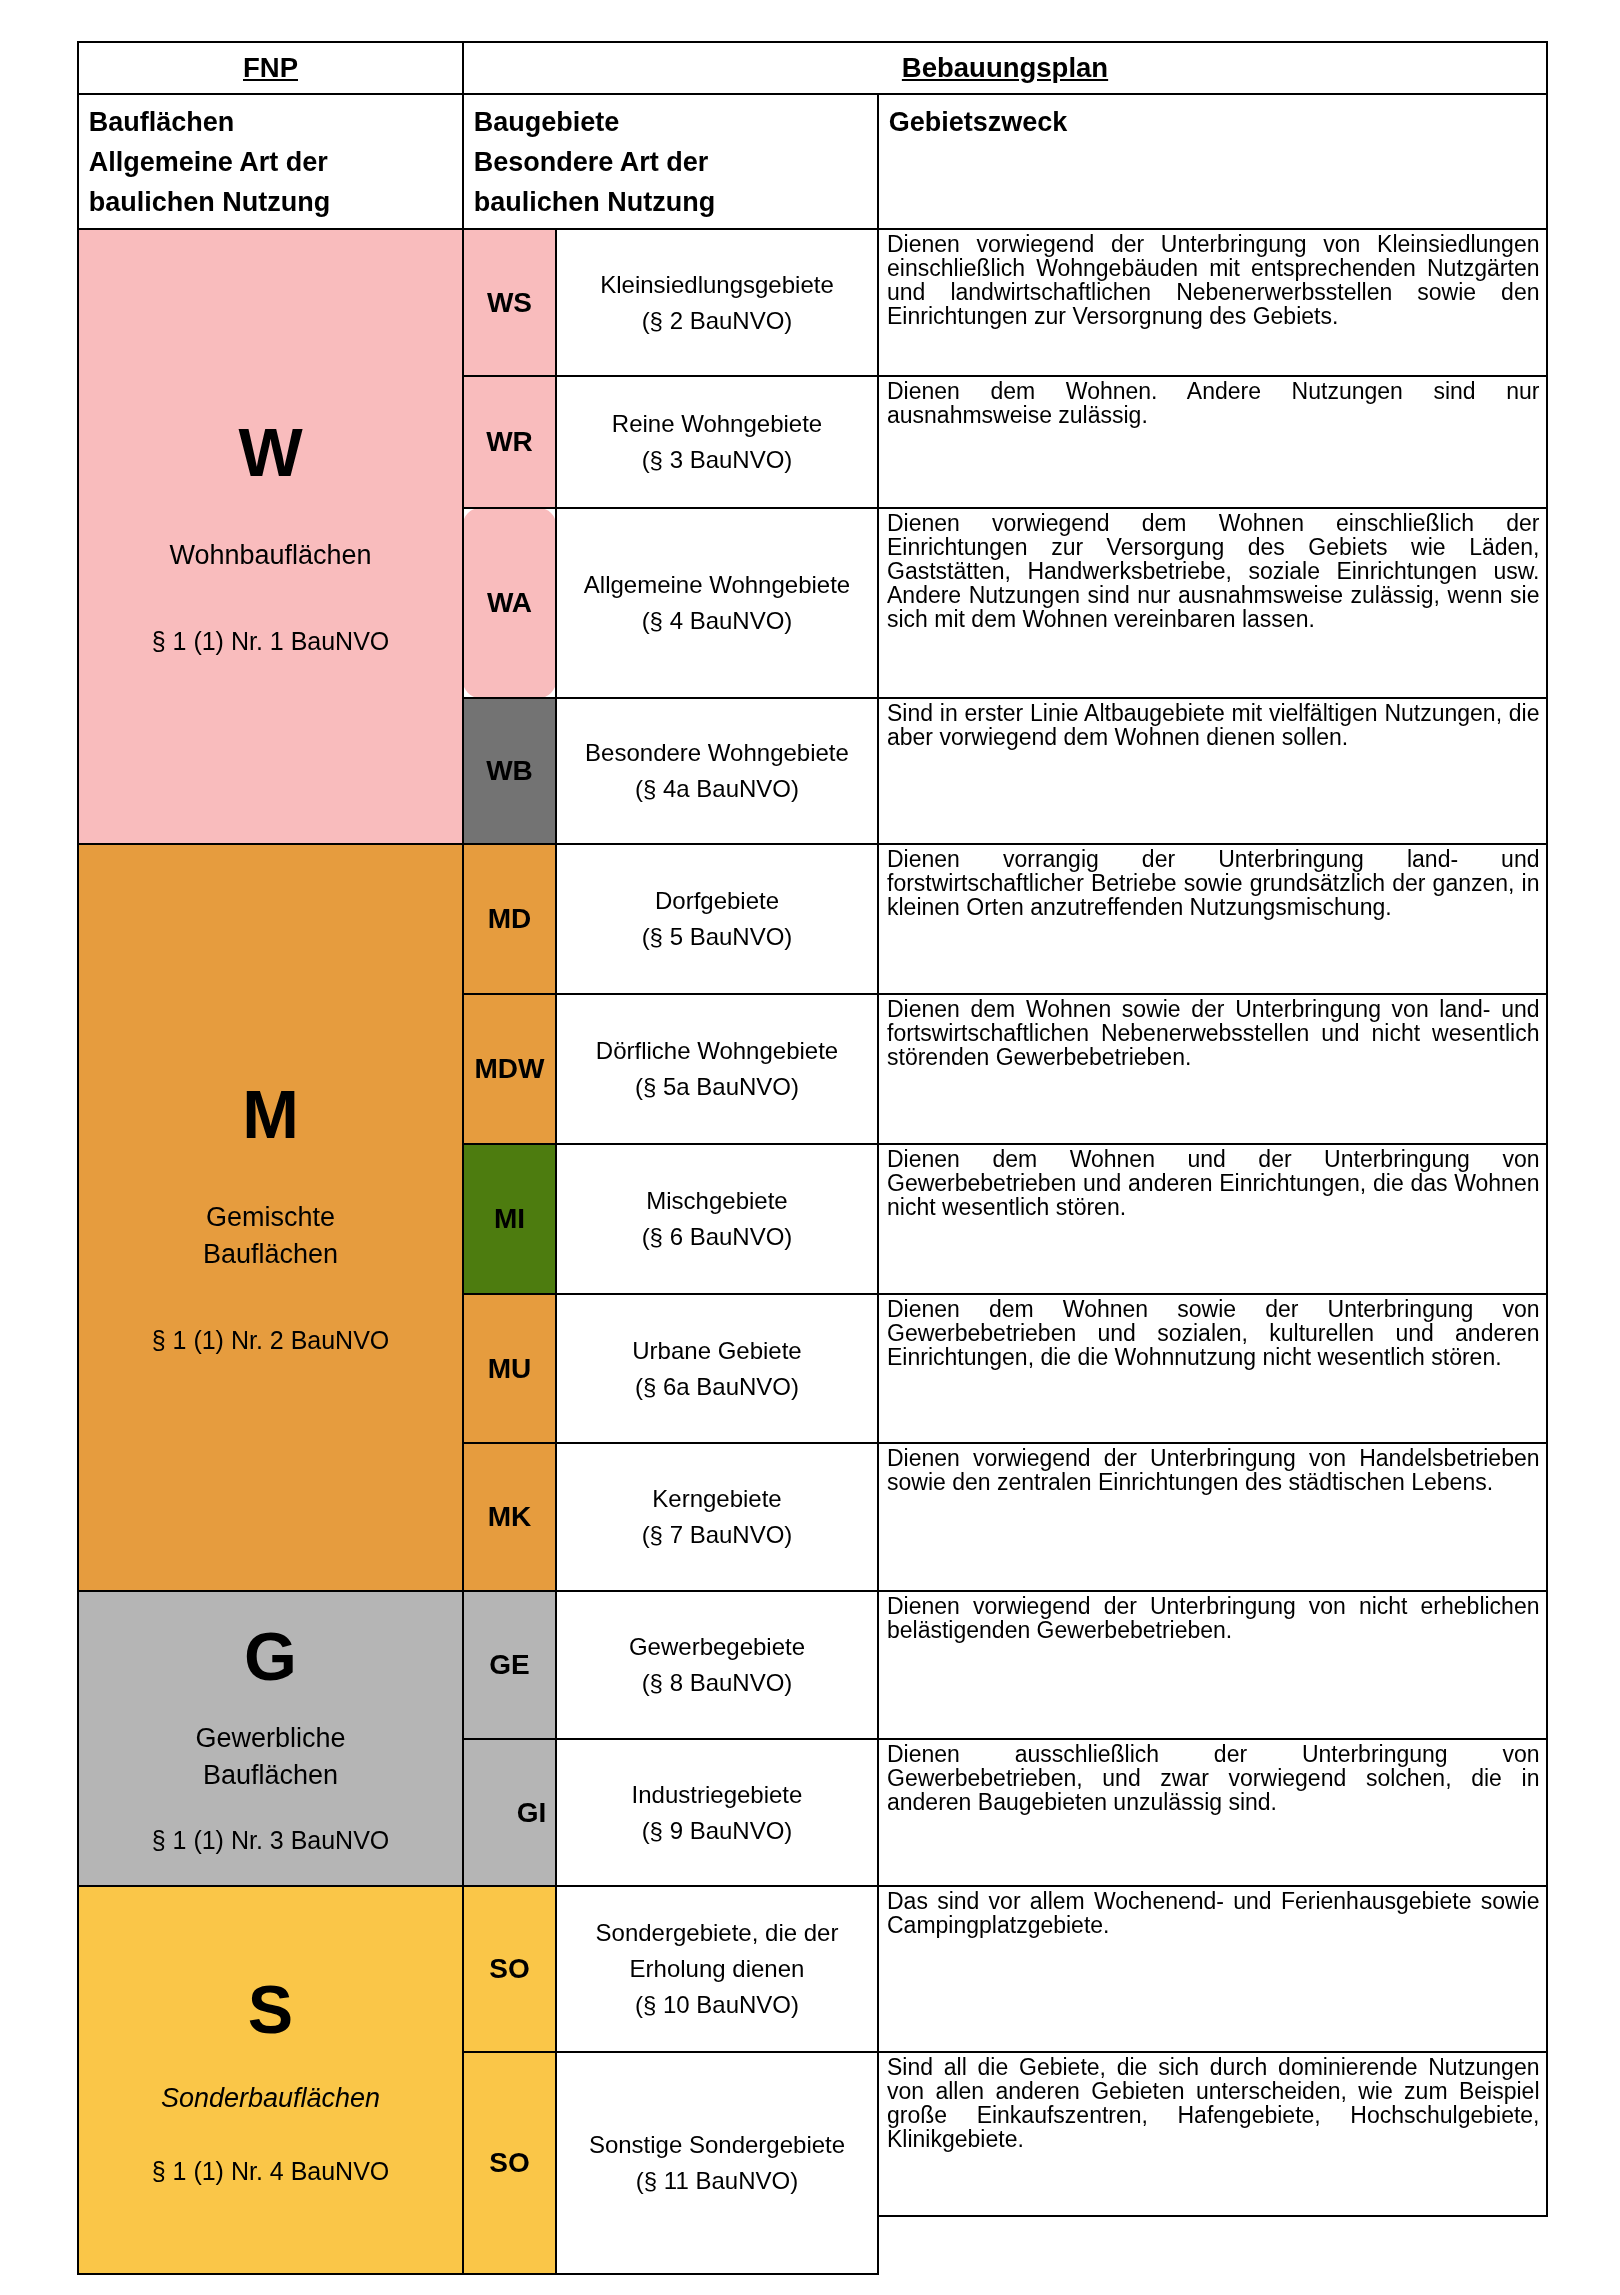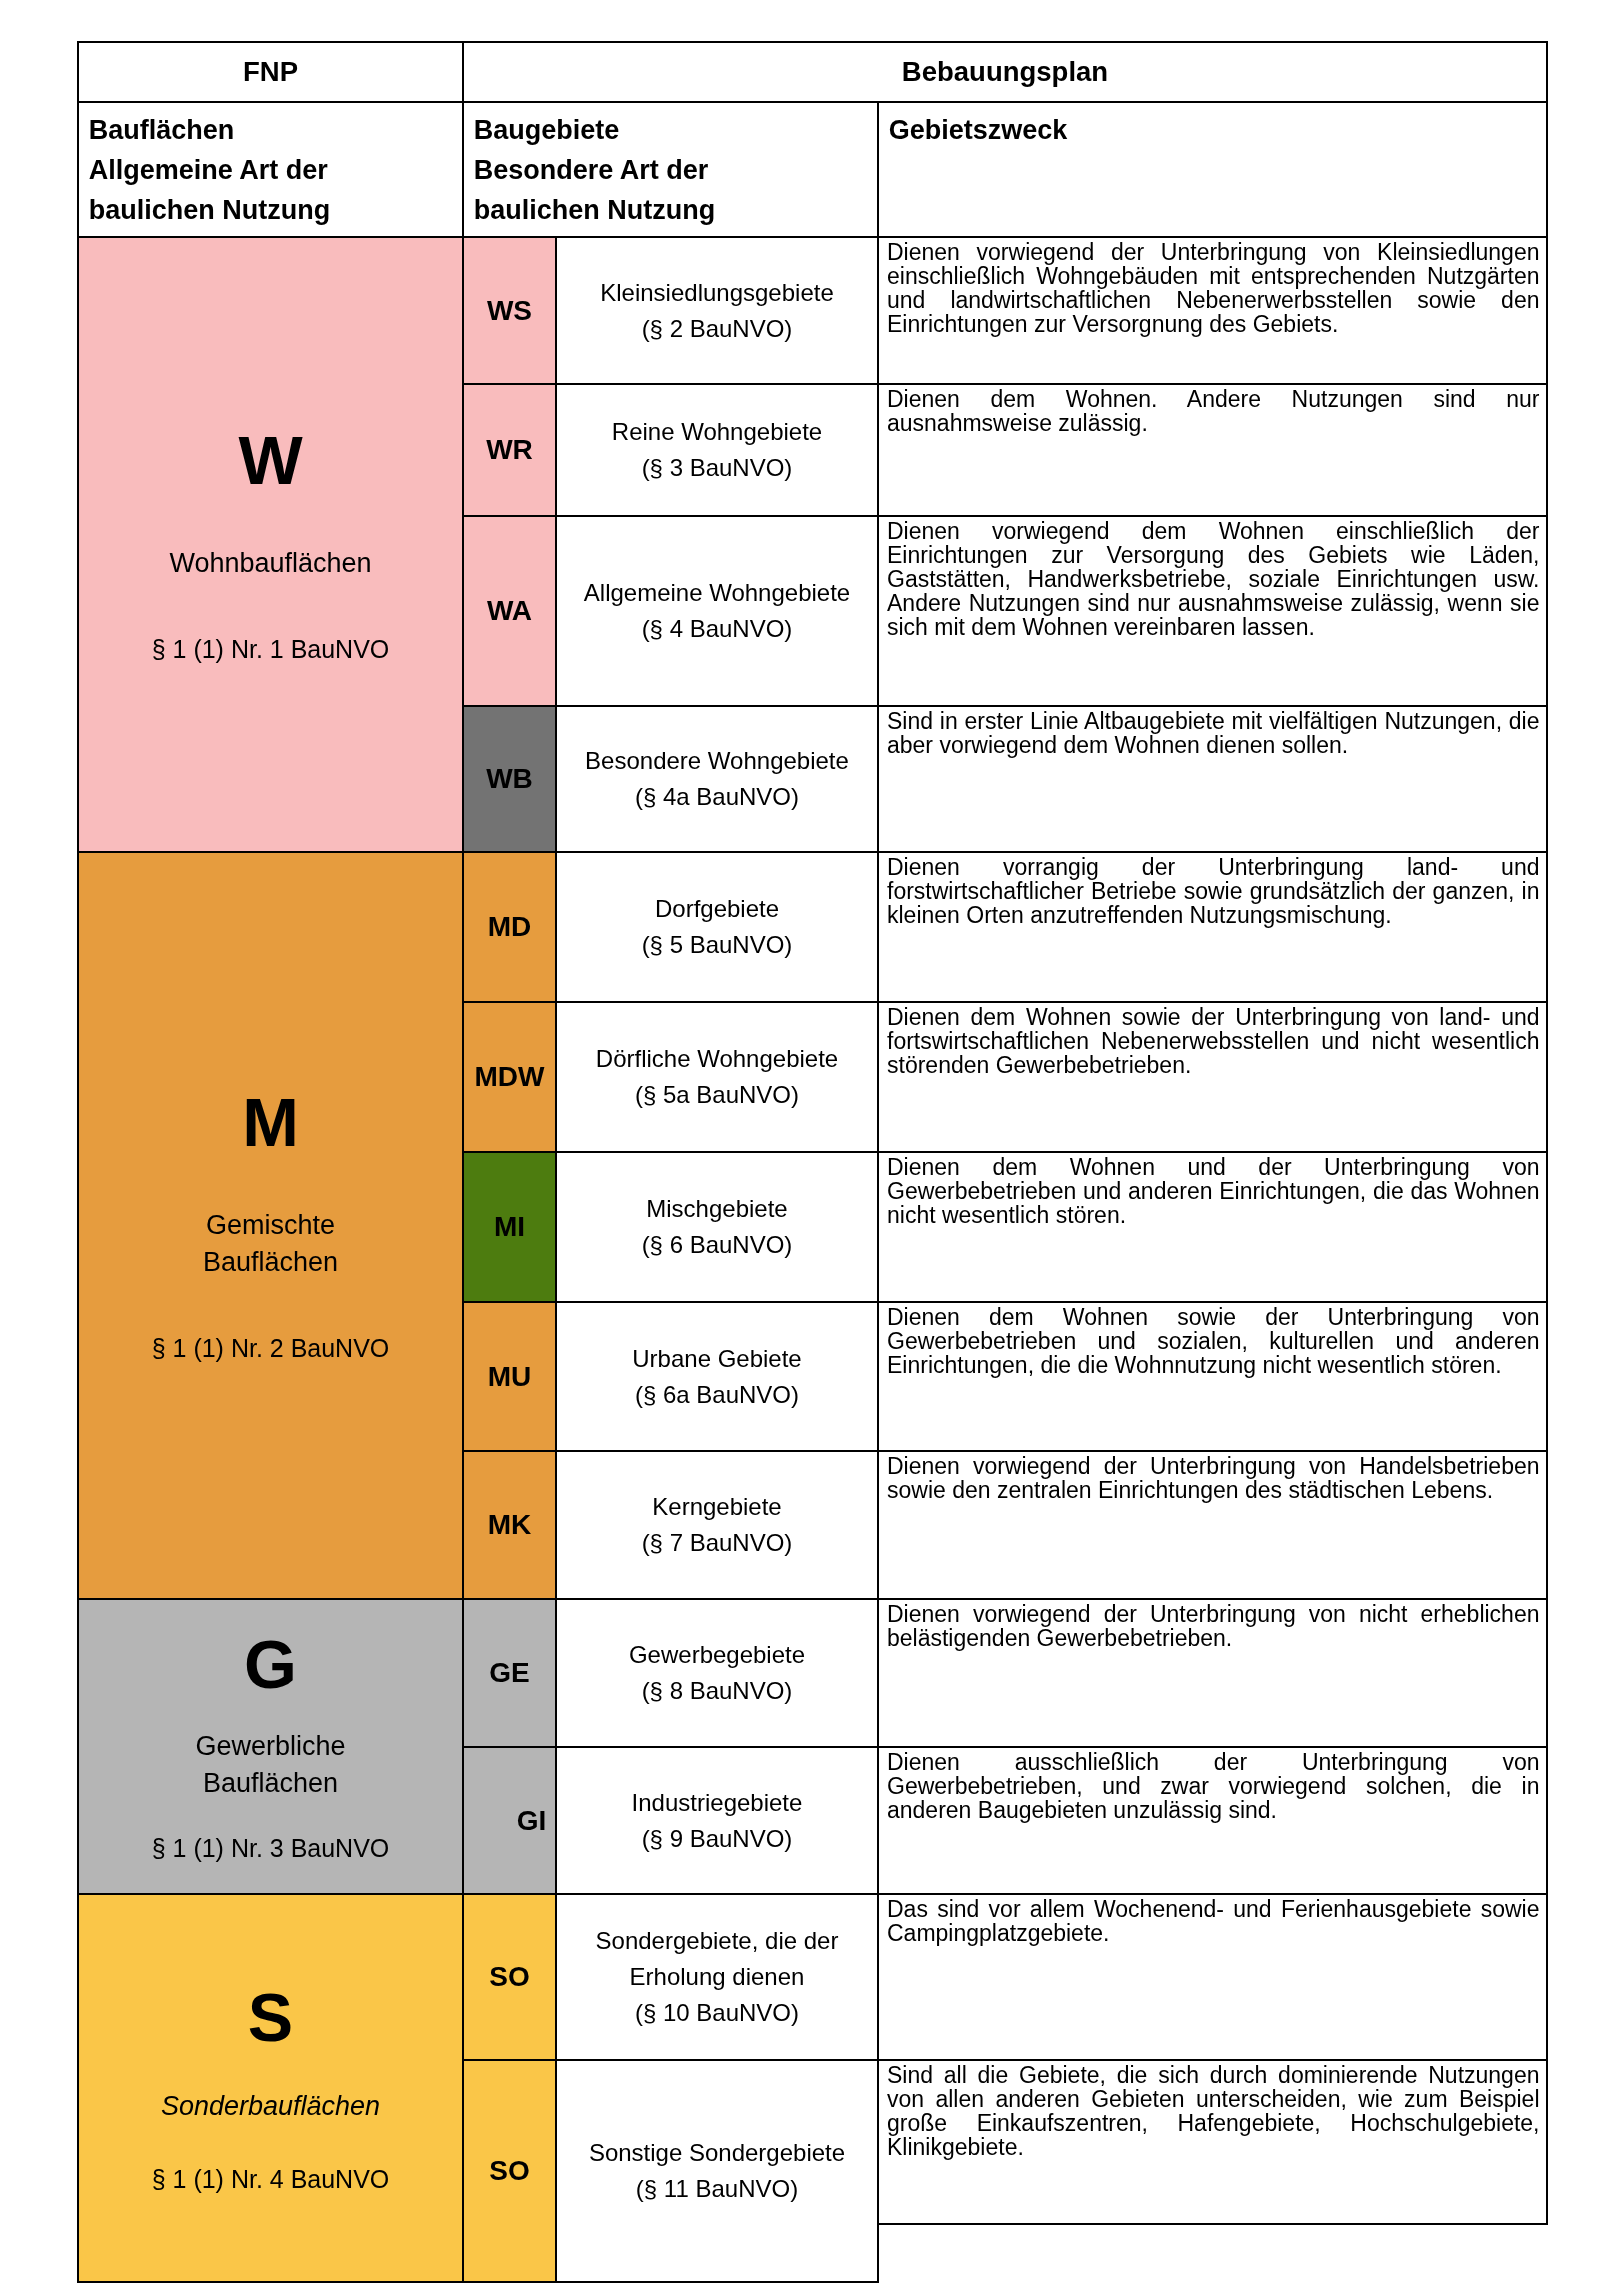--- a/index.html
+++ b/index.html
@@ -72,21 +72,21 @@
   
   .zweck {
     font-size: 23px; line-height: 24px;
     text-align: justify; vertical-align: top;
     padding: 2.4px 6.5px 2.4px 8px;
     background: #fff;
   }
   
   .void { border: none; background: #fff; }
   
-  .r1  { height: 60px; }
+  .r1  { height: 52px; text-decoration: underline; }
   .r2  { height: 132px; }
   .r3  { height: 147px; }
   .r4  { height: 132px; }
   .r5  { height: 190px; }
   .r6  { height: 146px; }
   .r7  { height: 150px; }
   .r8  { height: 150px; }
   .r9  { height: 150px; }
   .r10 { height: 149px; }
   .r11 { height: 148px; }
@@ -134,21 +134,21 @@
 (§ 2 BauNVO)</td>
     <td class="zweck">Dienen vorwiegend der Unterbringung von Kleinsiedlungen einschließlich Wohngebäuden mit entsprechenden Nutzgärten und landwirtschaftlichen Nebenerwerbsstellen sowie den Einrichtungen zur Versorgnung des Gebiets.</td>
   </tr>
   <tr class="r4">
     <td class="abbr" style="background-color: rgb(249, 188, 189);">WR</td>
     <td class="name">Reine Wohngebiete
 (§ 3 BauNVO)</td>
     <td class="zweck">Dienen dem Wohnen. Andere Nutzungen sind nur ausnahmsweise zulässig.</td>
   </tr>
   <tr class="r5">
-    <td class="abbr" style="background-color: rgb(249, 188, 189);">WA</td>
+    <td class="abbr" style="background-color: rgb(249, 188, 189); border-radius: 17px;">WA</td>
     <td class="name">Allgemeine Wohngebiete
 (§ 4 BauNVO)</td>
     <td class="zweck">Dienen vorwiegend dem Wohnen einschließlich der Einrichtungen zur Versorgung des Gebiets wie Läden, Gaststätten, Handwerksbetriebe, soziale Einrichtungen usw. Andere Nutzungen sind nur ausnahmsweise zulässig, wenn sie sich mit dem Wohnen vereinbaren lassen.</td>
   </tr>
   <tr class="r6">
     <td class="abbr" style="background-color: #737373;">WB</td>
     <td class="name">Besondere Wohngebiete
 (§ 4a BauNVO)</td>
     <td class="zweck">Sind in erster Linie Altbaugebiete mit vielfältigen Nutzungen, die aber vorwiegend dem Wohnen dienen sollen.</td>
   </tr>

